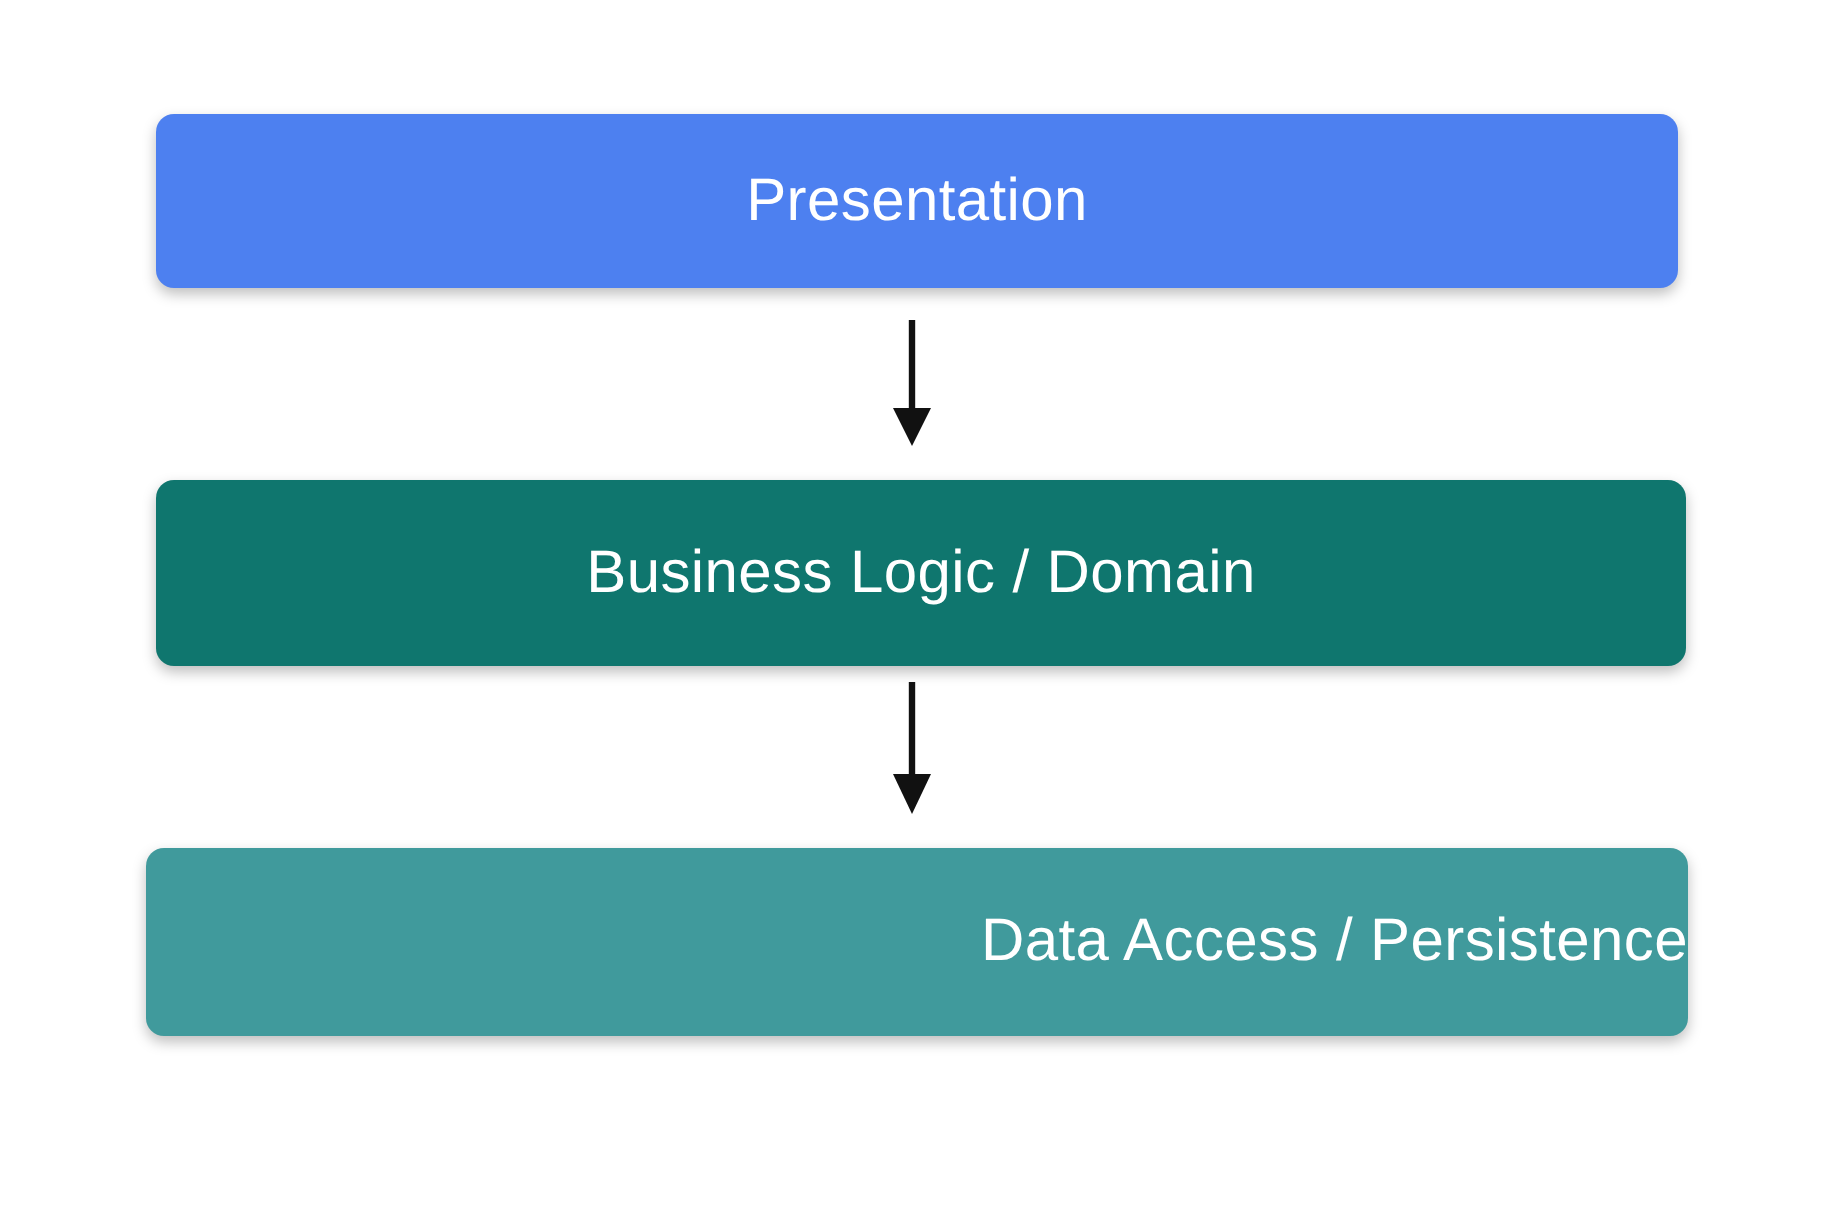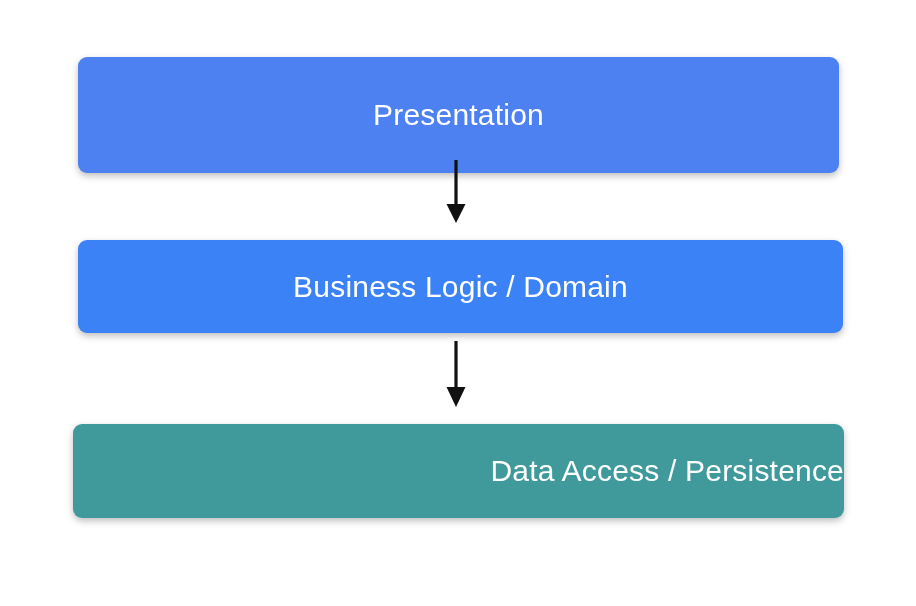--- a/index.html
+++ b/index.html
@@ -40,21 +40,21 @@
     letter-spacing: 0.2px;
     line-height: 1;
     white-space: nowrap;
     text-align: center;
   }
 
   #box-presentation {
     left: 78px;
     top: 57px;
     width: 761px;
-    height: 116px;
+    height: 87px;
   }
   #box-business {
     left: 78px;
     top: 240px;
     width: 765px;
     height: 93px;
   }
   #box-data {
     left: 73px;
     top: 424px;
@@ -93,21 +93,21 @@
     <span class="layer-label">Presentation</span>
   </div>
 
   <div class="arrow" id="arrow-1">
     <svg viewBox="0 0 46 64" preserveAspectRatio="none">
       <line x1="23" y1="0" x2="23" y2="46" stroke="#111111" stroke-width="3.2"></line>
       <polygon points="13.5,44 32.5,44 23,63" fill="#111111"></polygon>
     </svg>
   </div>
 
-  <div class="layer-box" id="box-business" style="background:#3b82f6">
+  <div class="layer-box" id="box-business" style="background:#0f766e">
     <span class="layer-label">Business Logic / Domain</span>
   </div>
 
   <div class="arrow" id="arrow-2">
     <svg viewBox="0 0 46 68" preserveAspectRatio="none">
       <line x1="23" y1="0" x2="23" y2="48" stroke="#111111" stroke-width="3.2"></line>
       <polygon points="13.5,46 32.5,46 23,66" fill="#111111"></polygon>
     </svg>
   </div>
 

